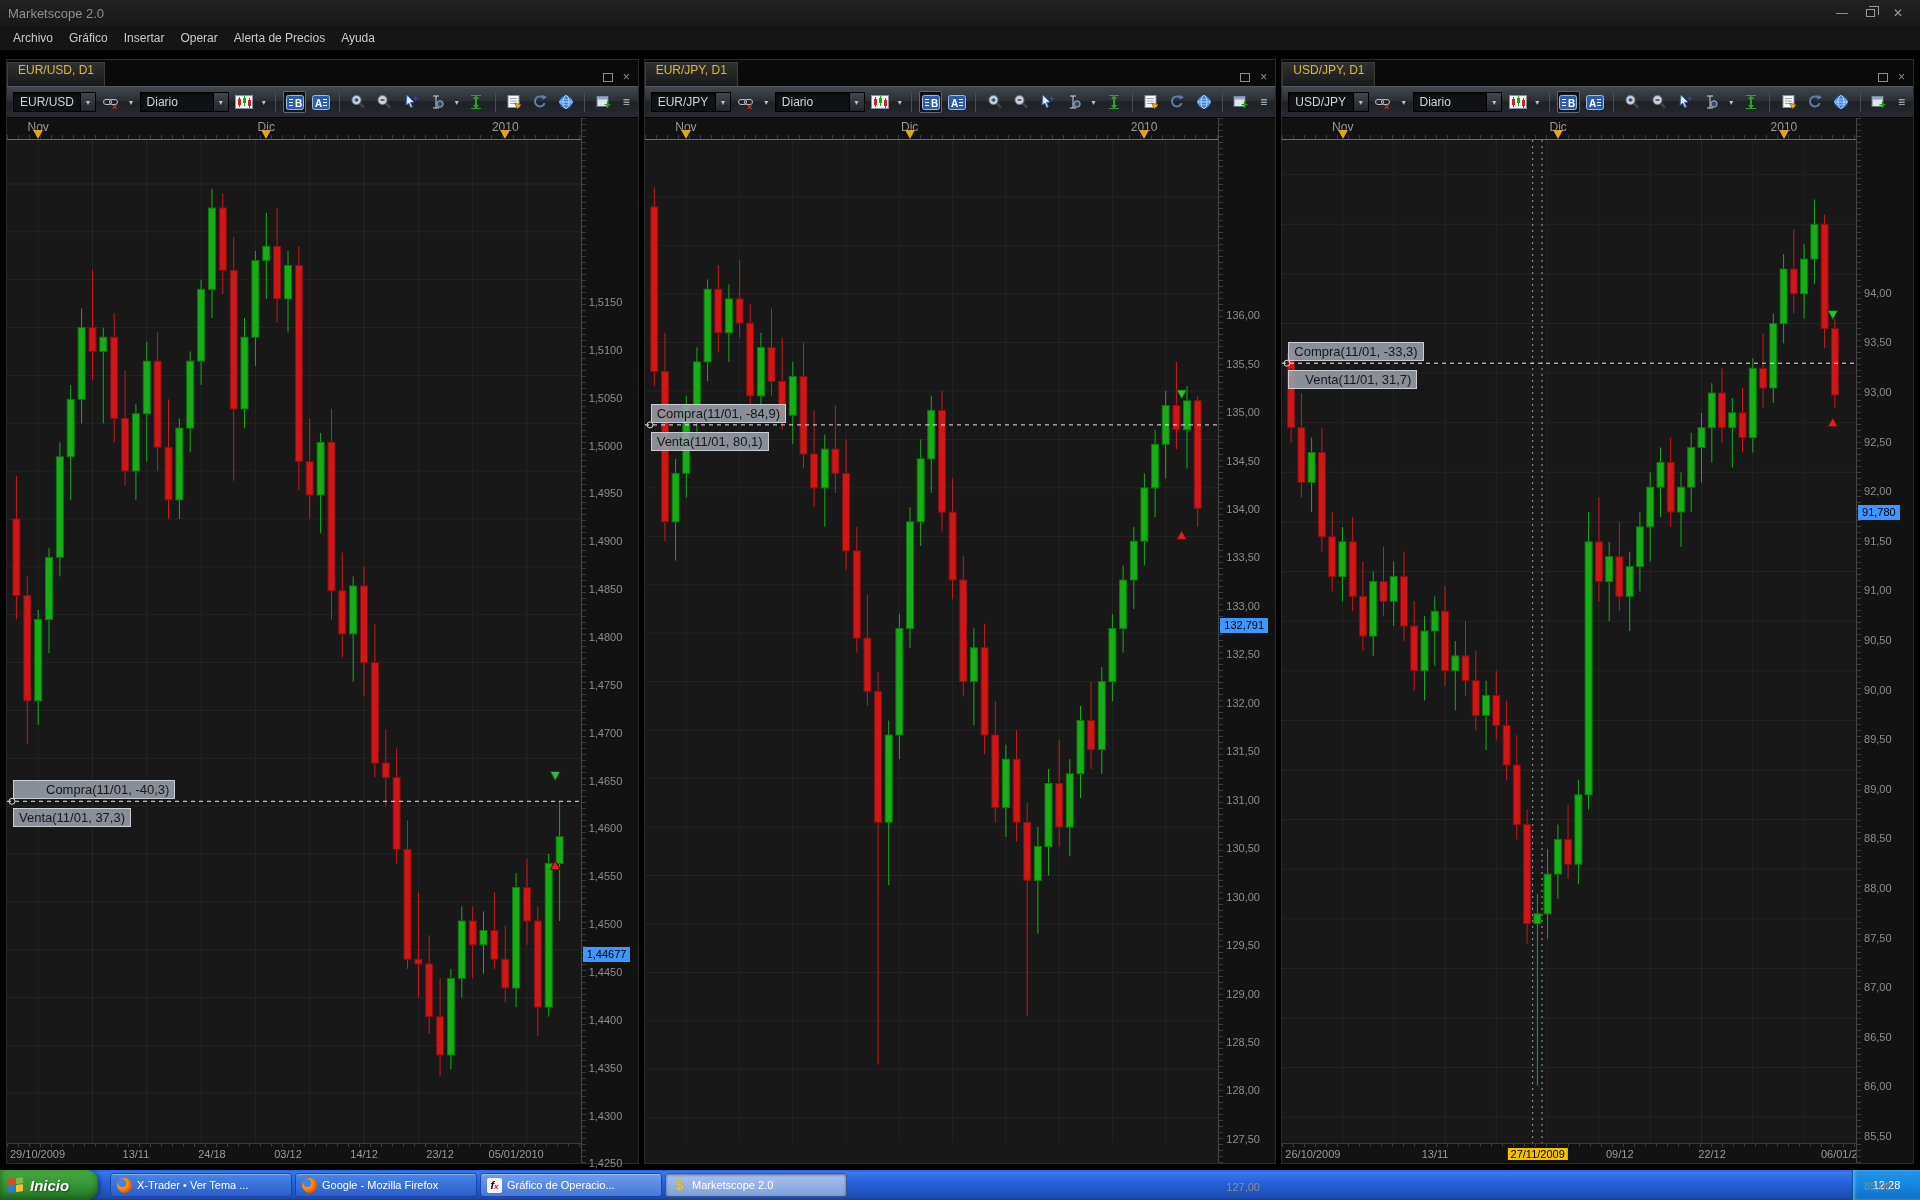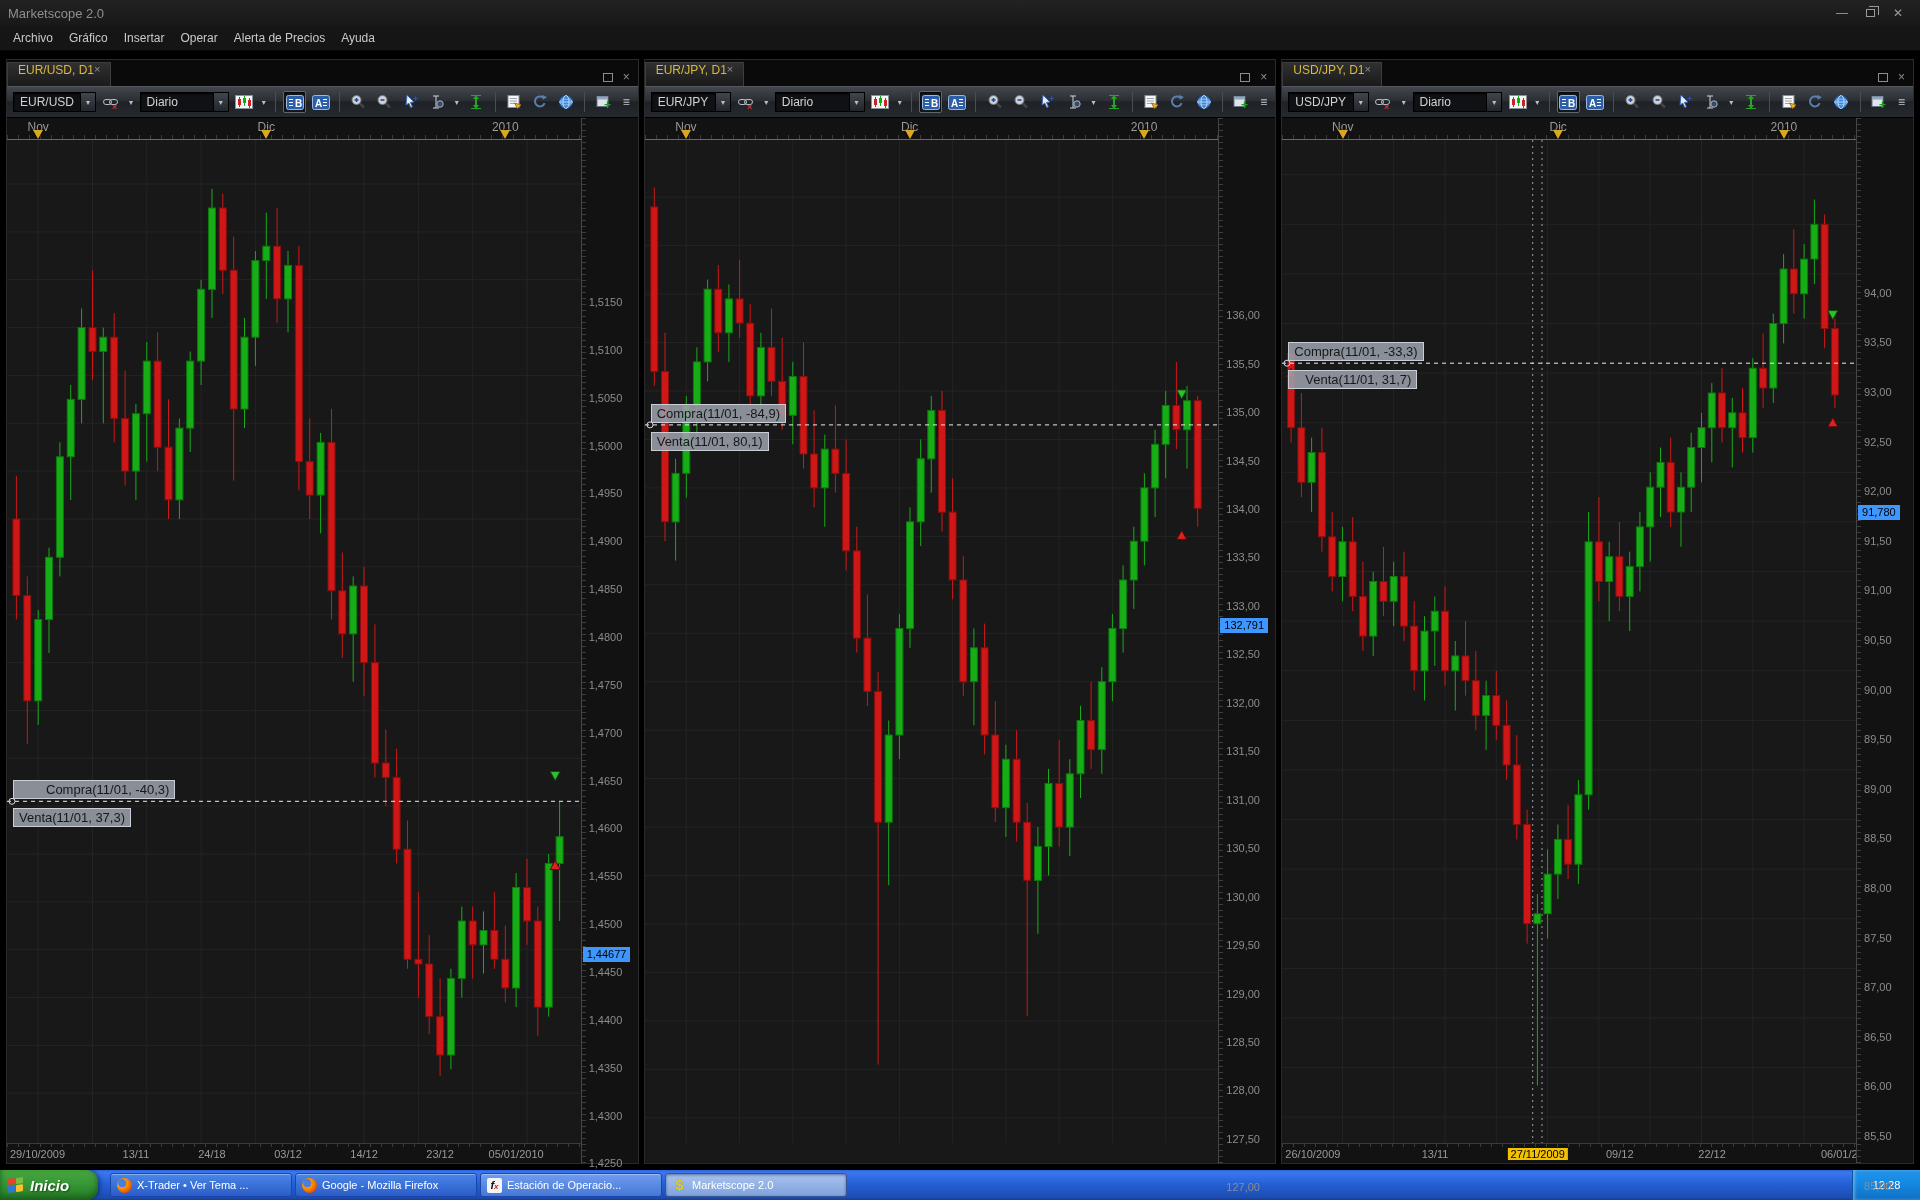--- a/index.html
+++ b/index.html
@@ -19,22 +19,22 @@
   .menubar { height:25px; background:#151515; display:flex; align-items:center; gap:2px;
              padding:0 6px; border-bottom:1px solid #060606; flex:0 0 auto; }
   .menubar span { color:#c9c9c9; font-size:12px; padding:3px 7px; }
 
   
   .workspace { flex:1; display:flex; gap:5px; padding:8px 6px 6px 6px; background:#000; min-height:0; }
   .panel { flex:1; display:flex; flex-direction:column; background:#0c0c0c;
            border:1px solid #2a2a2a; min-width:0; }
 
   .tabbar { height:26px; background:#0a0a0a; display:flex; align-items:flex-end; flex:0 0 auto; }
-  .tab { height:24px; display:flex; align-items:flex-start; gap:0; padding:0 10px;
-         background:linear-gradient(#303030,#1a1a1a); border:1px solid #3d3d3d; border-bottom:none; }
+  .tab { height:24px; display:flex; align-items:flex-end; gap:10px; padding:0 10px;
+         background:linear-gradient(#303030,#1a1a1a); border:1px solid #3d3d3d; border-bottom:none;flex-direction:column; }
   .tab-label { color:#d9b93c; font-size:12px; }
   .tab-close { color:#8d8d8d; font-size:11px; cursor:default; }
   .panel-ctrls { margin-left:auto; display:flex; gap:10px; padding:0 8px 4px 0; align-items:center; }
   .pc-max { width:10px; height:9px; border:1px solid #8d8d8d; display:inline-block; }
   .pc-close { color:#8d8d8d; font-size:12px; line-height:10px; }
 
   .toolbar { height:32px; flex:0 0 auto; display:flex; align-items:center; gap:4px; padding:0 6px;
              background:linear-gradient(180deg,#42474e 0%,#2b2f34 45%,#1e2125 50%,#26292d 100%);
              border-top:1px solid #55595f; border-bottom:1px solid #000; }
   .tb-select { display:flex; height:20px; border:1px solid #000; background:#101114;
@@ -1132,21 +1132,21 @@
     <div class="task-btn">
       <span class="ficon"></span>
       <span class="lbl">X-Trader • Ver Tema ...</span>
     </div>
     <div class="task-btn">
       <span class="ficon"></span>
       <span class="lbl">Google - Mozilla Firefox</span>
     </div>
     <div class="task-btn hilite">
       <span class="fxicon">f<b>x</b></span>
-      <span class="lbl">Estación de Operacio...</span>
+      <span class="lbl">Gráfico de Operacio...</span>
     </div>
     <div class="task-btn active">
       <span class="msicon">$</span>
       <span class="lbl">Marketscope 2.0</span>
     </div>
   </div>
   <div class="tray">
     <span>12:28</span>
   </div>
 </div>

